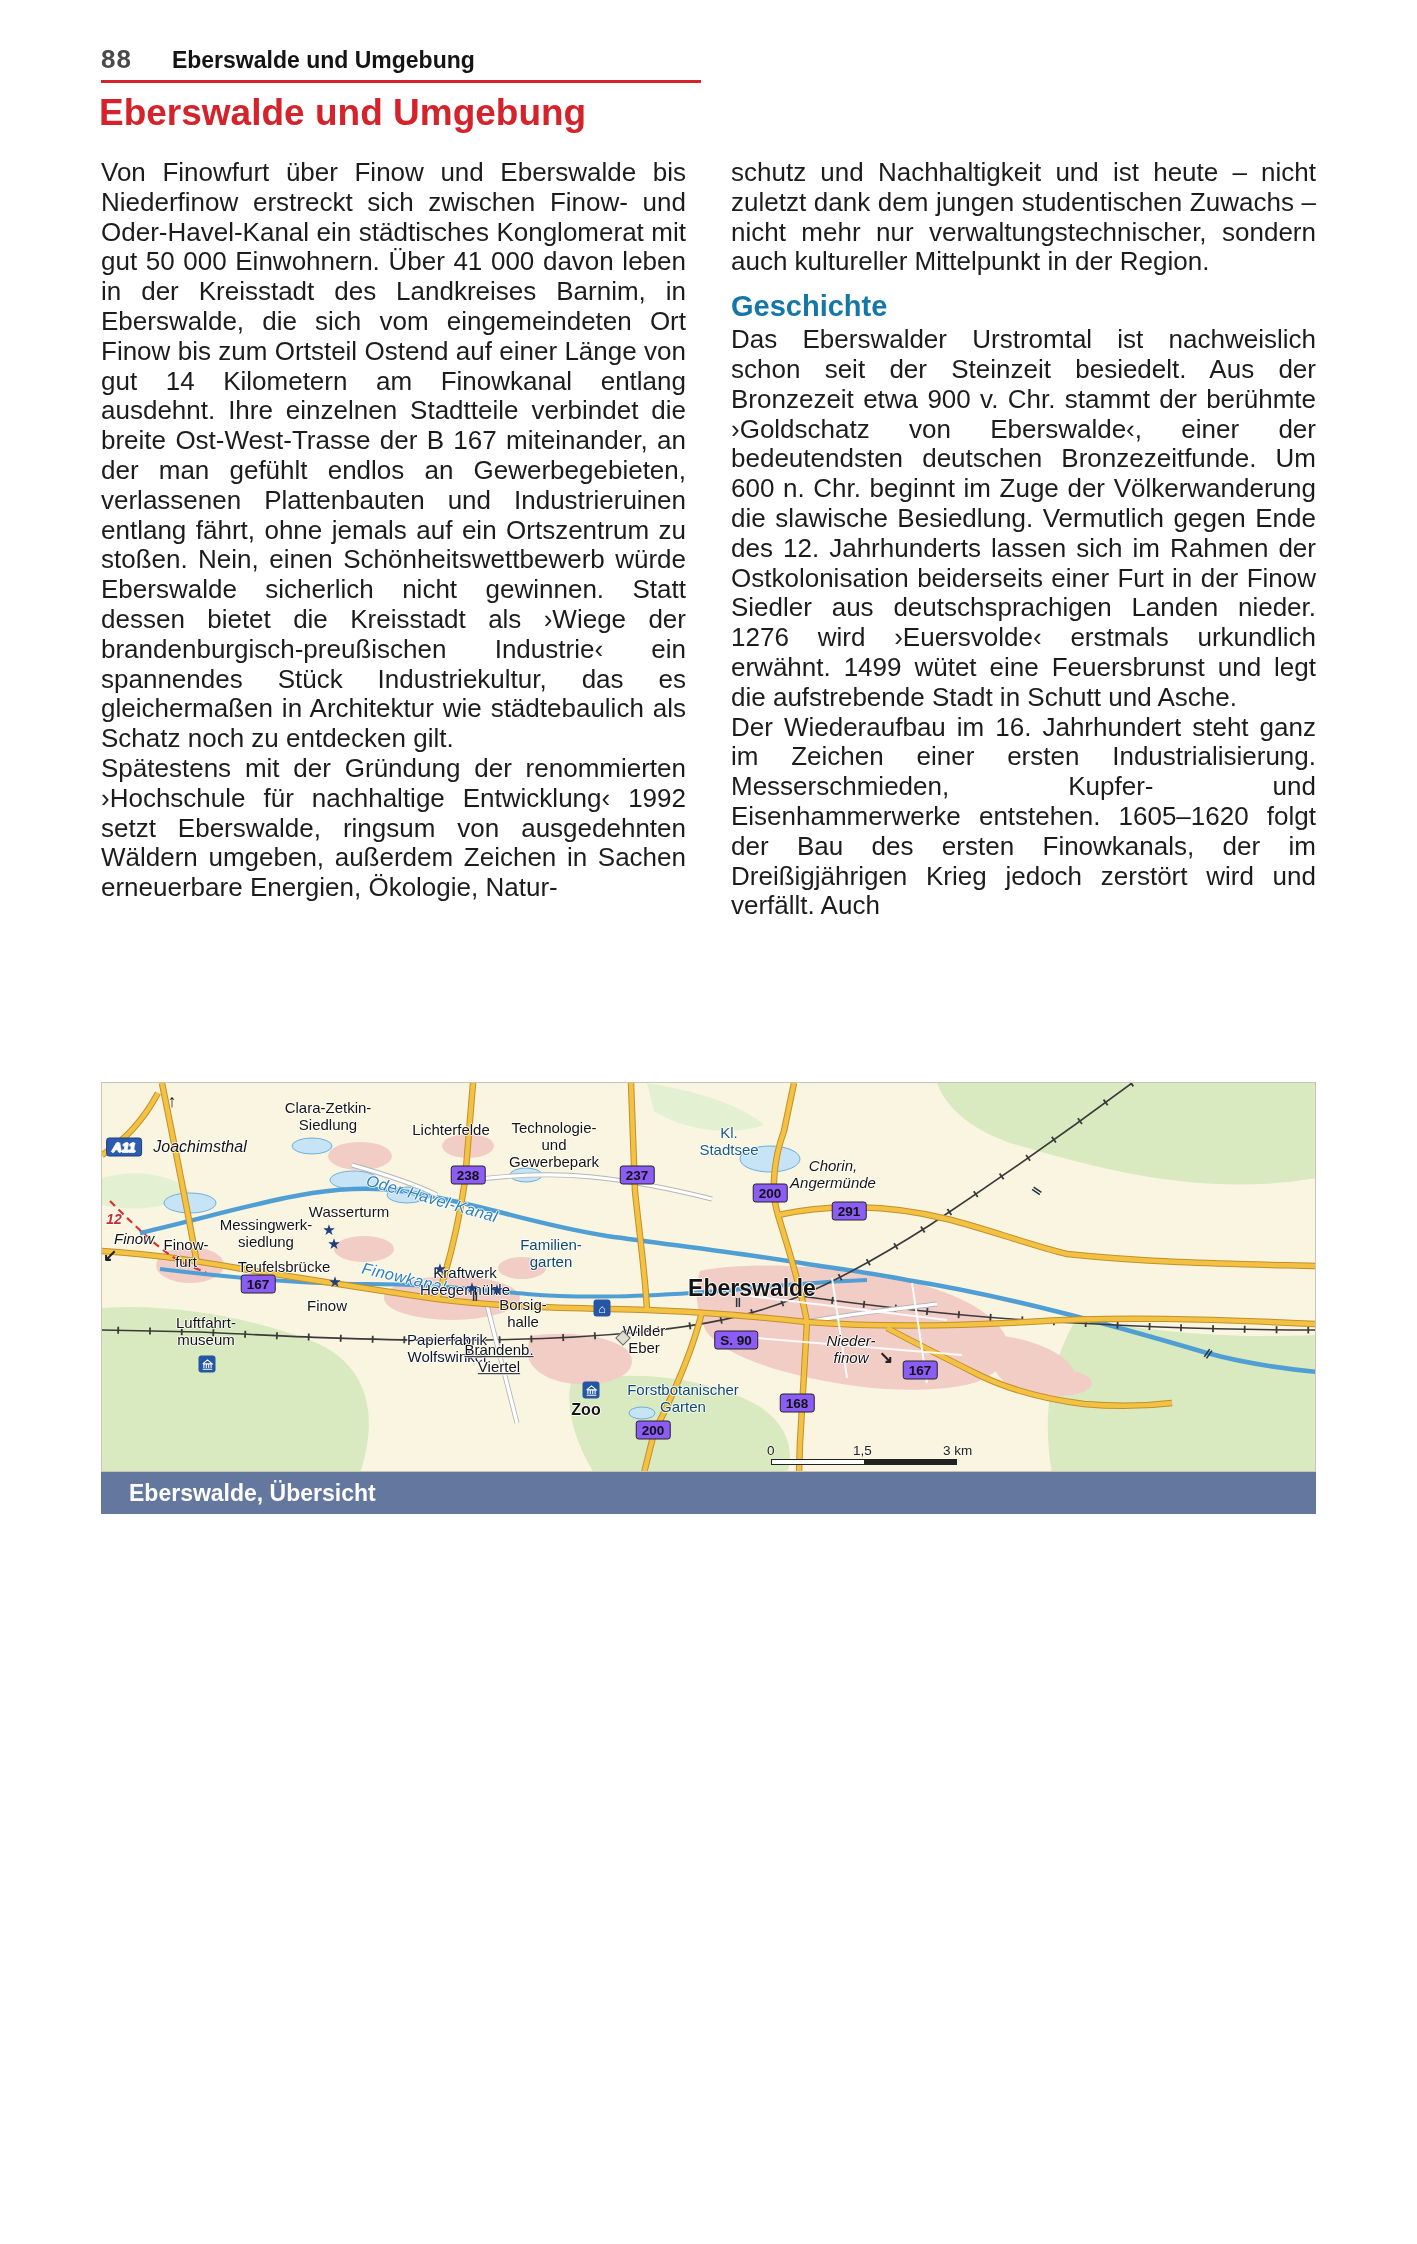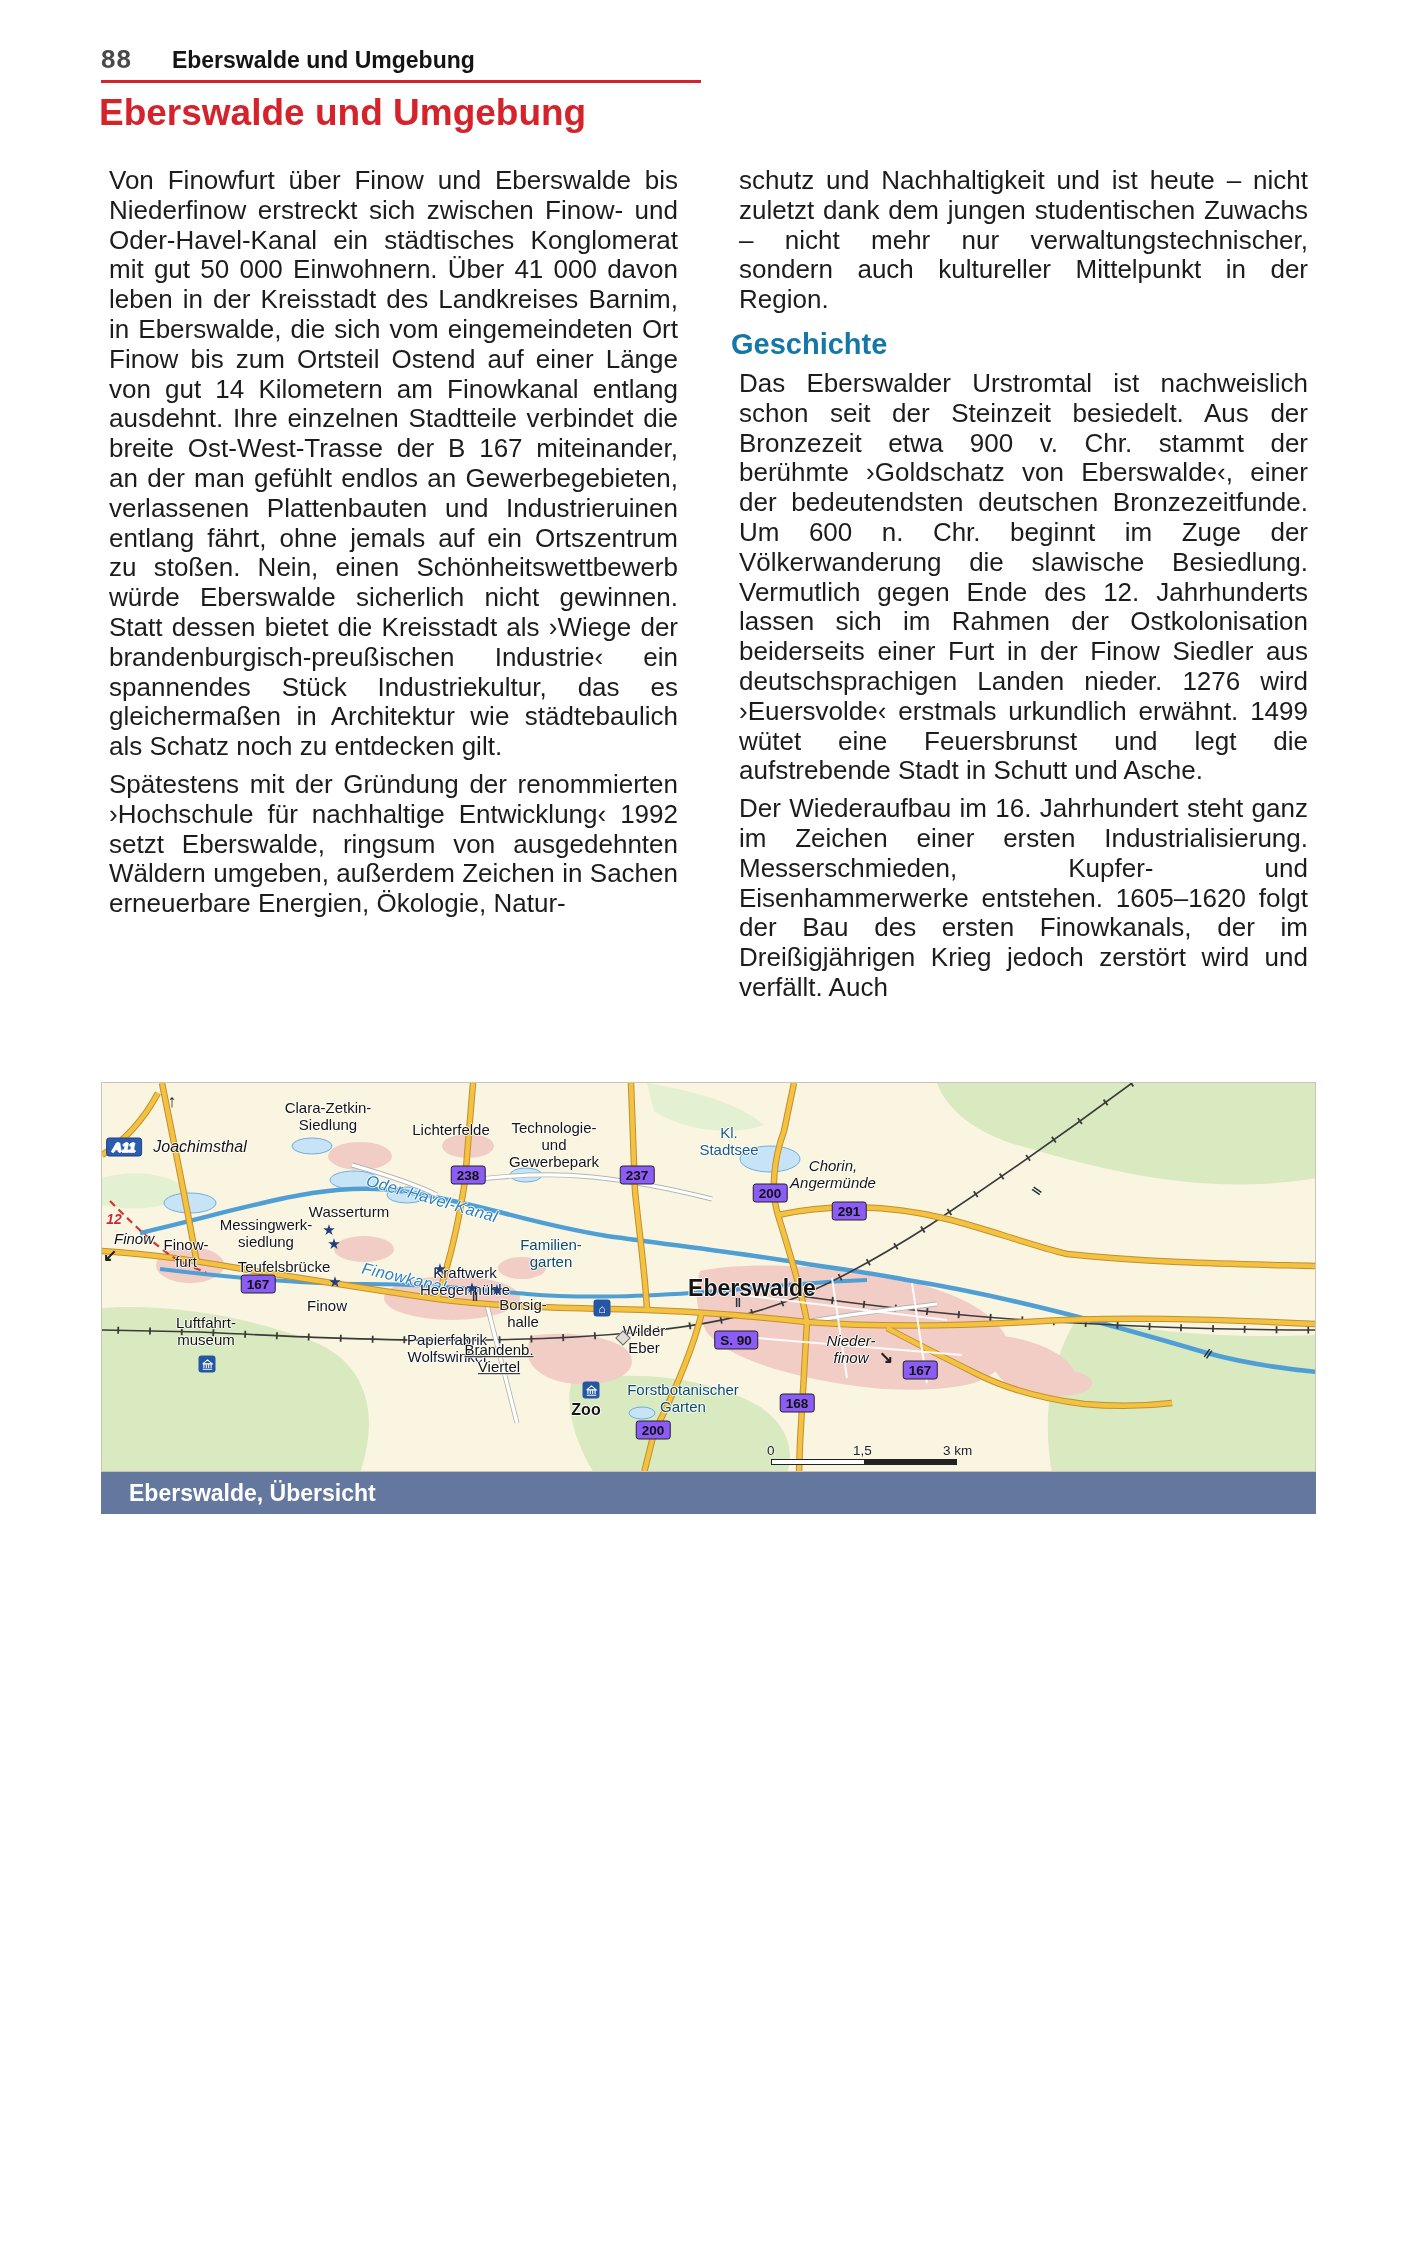--- a/index.html
+++ b/index.html
@@ -9,21 +9,21 @@
   
   .runhead{position:absolute;left:101px;top:44px;width:1215px;}
   .runhead .pagenum{font-size:26px;font-weight:bold;color:#4a4a4a;letter-spacing:1px;}
   .runhead .rh-title{font-size:23px;font-weight:bold;color:#141414;margin-left:40px;}
   .red-rule{position:absolute;left:101px;top:80px;width:600px;height:3px;background:#d5232b;}
 
   
   .page-title{position:absolute;left:99px;top:92px;margin:0;font-size:37px;font-weight:bold;color:#d5232b;}
   .columns{position:absolute;left:101px;top:158px;width:1215px;display:flex;gap:45px;}
   .col{width:585px;font-size:26px;line-height:29.8px;text-align:justify;}
-  .col p{margin:8px;}
+  .col p{margin:0;}
   .subhead{margin:12px 0 2px 0;font-size:29px;line-height:34px;font-weight:bold;color:#1577a8;text-align:left;}
 
   
   .map-figure{position:absolute;left:101px;top:1082px;width:1215px;margin:0;}
   .map-canvas{position:relative;width:1215px;height:390px;background:#faf5e1;
               border:1px solid #c9c4b4;box-sizing:border-box;overflow:hidden;}
   .map-canvas svg{position:absolute;left:0;top:0;}
 
   .ml{position:absolute;transform:translate(-50%,-50%);font-size:15px;line-height:1.12;
       color:#141414;text-align:center;white-space:pre-line;

